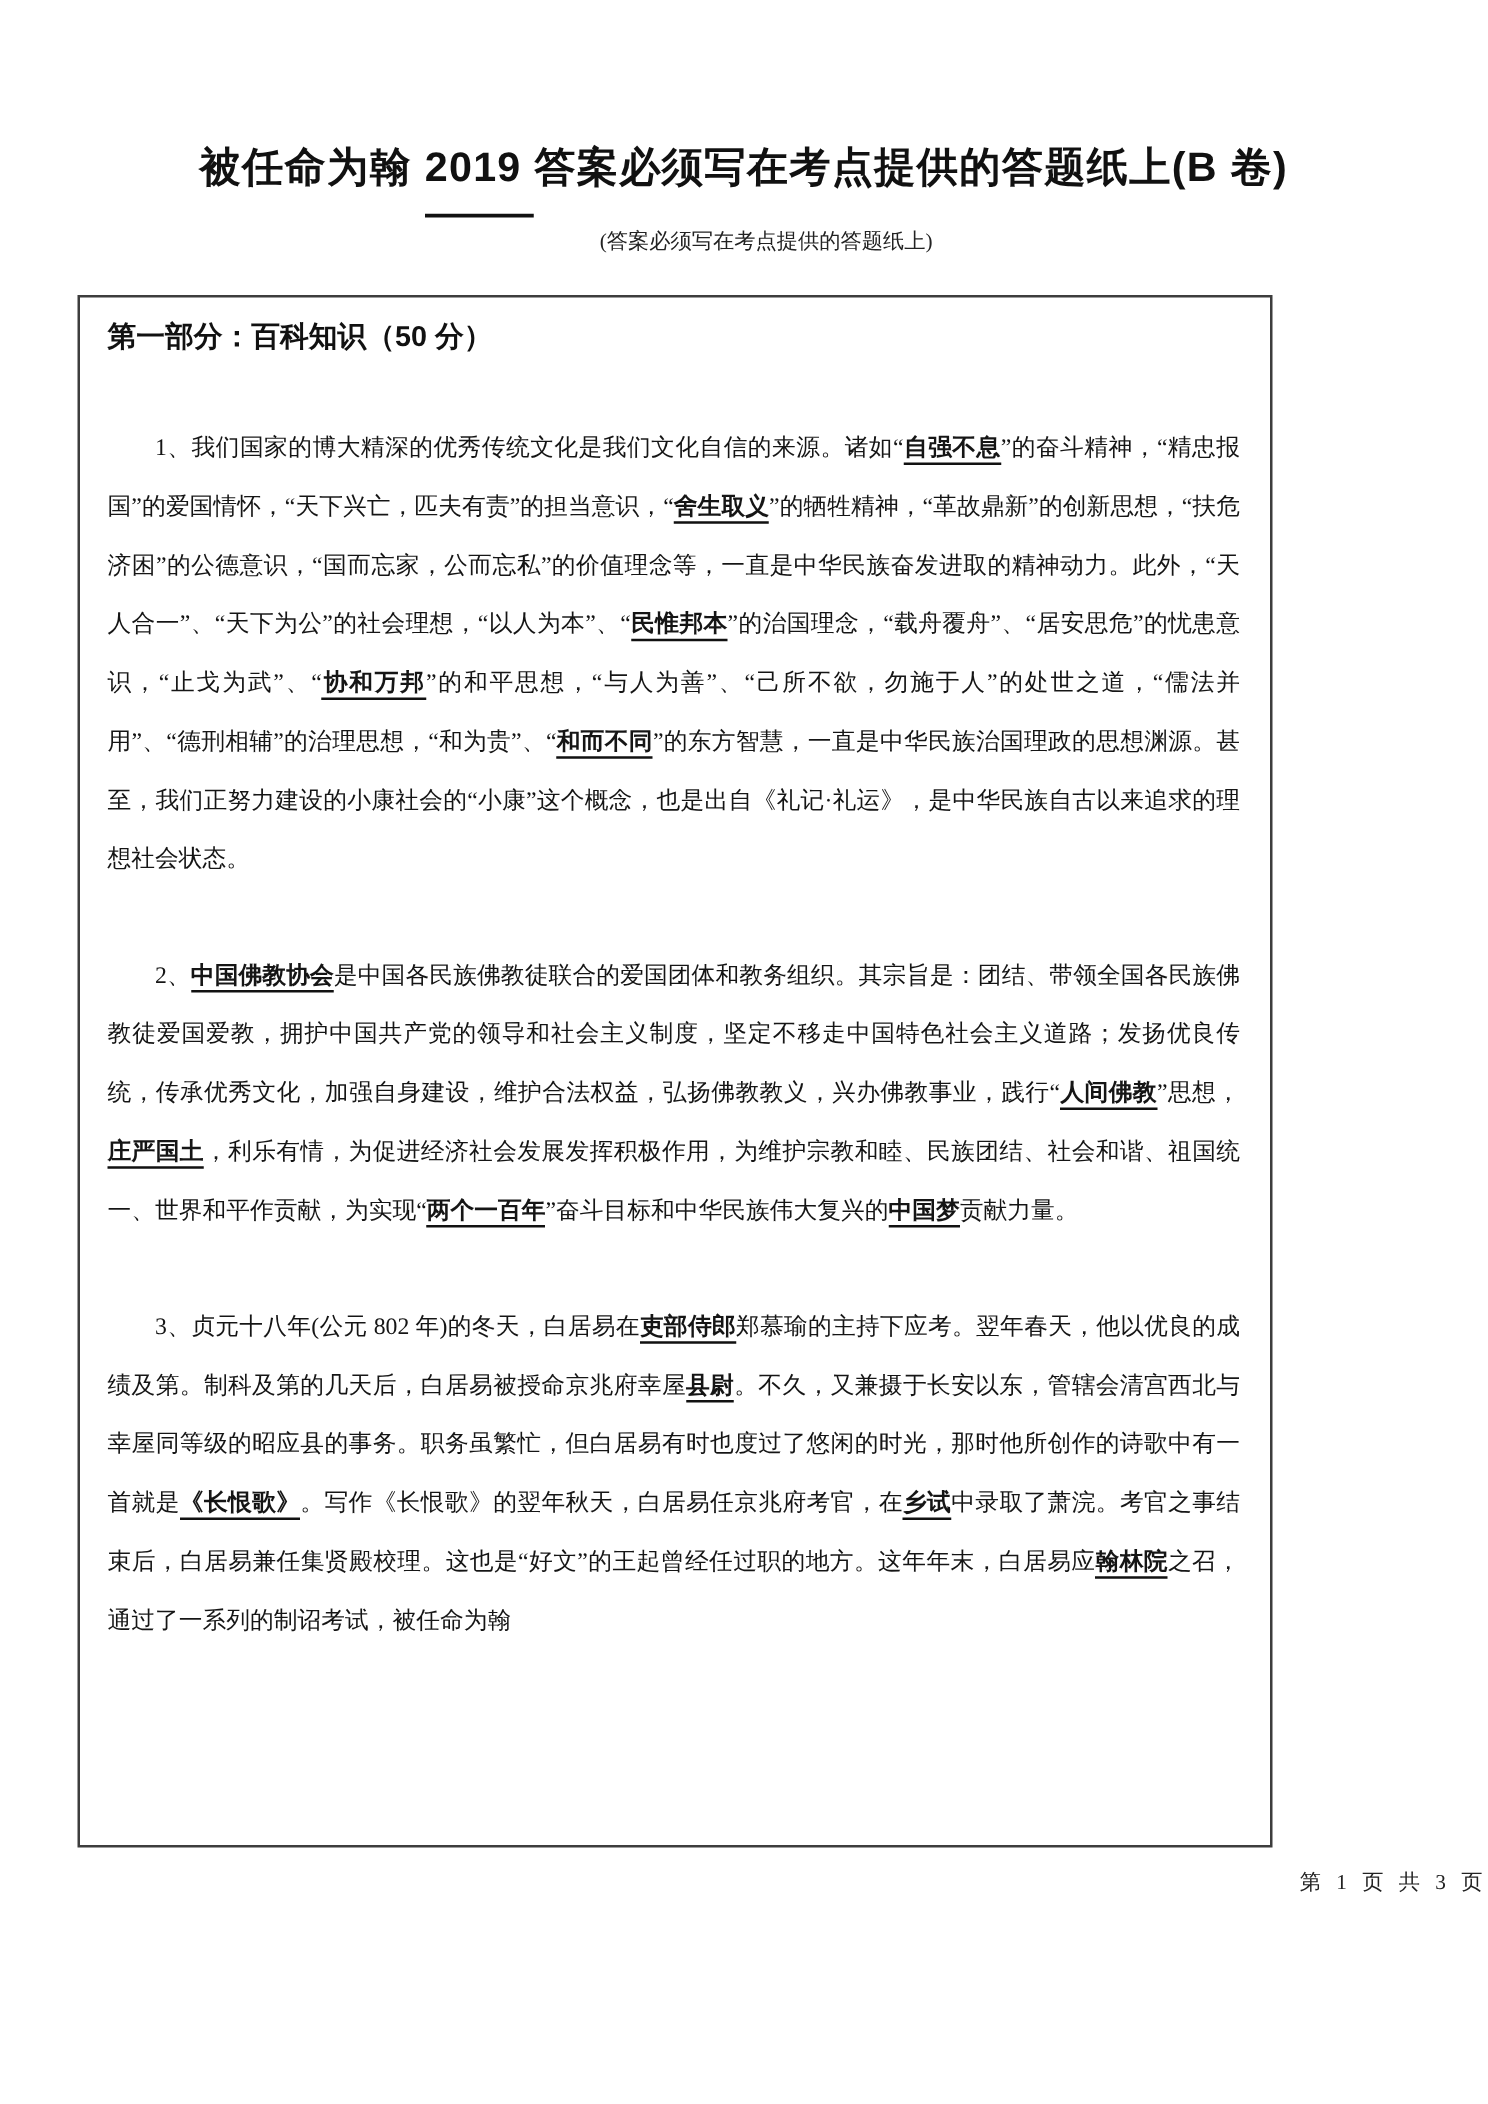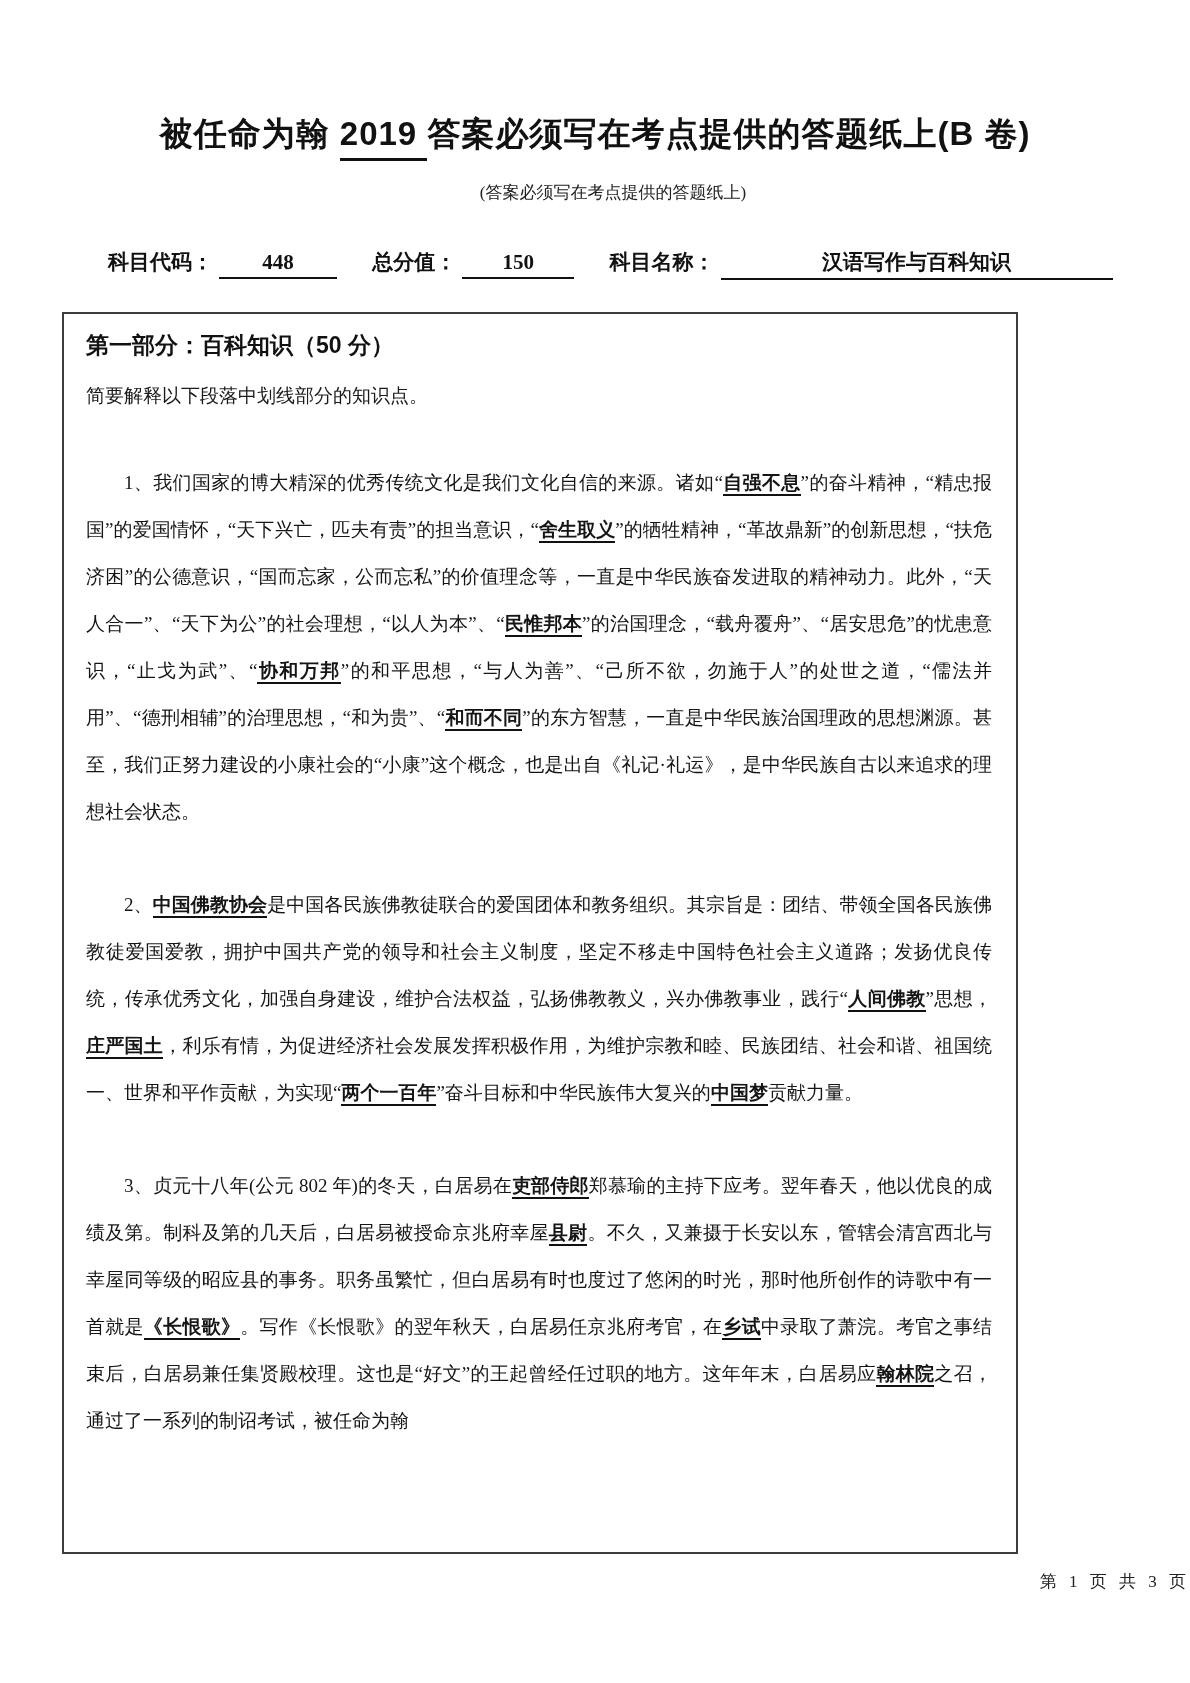--- a/index.html
+++ b/index.html
@@ -18,21 +18,21 @@
   }
   .title {
     margin: 112px 0 0 0;
     text-align: center;
     font-family: "Liberation Sans", "DejaVu Sans", sans-serif;
     font-weight: bold;
     font-size: 33px;
     letter-spacing: 1px;
     color: #111111;
   }
-  .title .uline { border-bottom: 3px solid #111111; padding-bottom: 6px; }
+  .title .uline { border-bottom: 3px solid #111111; padding-bottom: 19px; }
   .subtitle {
     margin-top: 24px;
     text-align: center;
     font-size: 17px;
     color: #222222;
     padding-left: 36px;
   }
   .meta {
     margin: 44px 0 0 108px;
     font-size: 21px;
@@ -104,29 +104,23 @@
 </style>
 </head>
 <body>
 
 <div class="page">
 
   <h1 class="title"><span>被任命为翰 </span><span class="uline">2019 </span><span>答案必须写在考点提供的答题纸上(B 卷)</span></h1>
 
   <div class="subtitle">(答案必须写在考点提供的答题纸上)</div>
 
-  <div class="meta">
-    <span class="mlabel">科目代码：</span><span class="mval w-code">448</span>
-    <span class="mlabel">总分值：</span><span class="mval w-total">150</span>
-    <span class="mlabel">科目名称：</span><span class="mval w-name">汉语写作与百科知识</span>
-  </div>
 
   <div class="qbox">
     <div class="heading">第一部分：百科知识（50 分）</div>
-    <div class="instruction">简要解释以下段落中划线部分的知识点。</div>
 
     <p class="para"><span>1、我们国家的博大精深的优秀传统文化是我们文化自信的来源。诸如“</span><span class="kw">自强不息</span><span>”的奋斗精神，“精忠报国”的爱国情怀，“天下兴亡，匹夫有责”的担当意识，“</span><span class="kw">舍生取义</span><span>”的牺牲精神，“革故鼎新”的创新思想，“扶危济困”的公德意识，“国而忘家，公而忘私”的价值理念等，一直是中华民族奋发进取的精神动力。此外，“天人合一”、“天下为公”的社会理想，“以人为本”、“</span><span class="kw">民惟邦本</span><span>”的治国理念，“载舟覆舟”、“居安思危”的忧患意识，“止戈为武”、“</span><span class="kw">协和万邦</span><span>”的和平思想，“与人为善”、“己所不欲，勿施于人”的处世之道，“儒法并用”、“德刑相辅”的治理思想，“和为贵”、“</span><span class="kw">和而不同</span><span>”的东方智慧，一直是中华民族治国理政的思想渊源。甚至，我们正努力建设的小康社会的“小康”这个概念，也是出自《礼记·礼运》，是中华民族自古以来追求的理想社会状态。</span></p>
 
     <p class="para"><span>2、</span><span class="kw">中国佛教协会</span><span>是中国各民族佛教徒联合的爱国团体和教务组织。其宗旨是：团结、带领全国各民族佛教徒爱国爱教，拥护中国共产党的领导和社会主义制度，坚定不移走中国特色社会主义道路；发扬优良传统，传承优秀文化，加强自身建设，维护合法权益，弘扬佛教教义，兴办佛教事业，践行“</span><span class="kw">人间佛教</span><span>”思想，</span><span class="kw">庄严国土</span><span>，利乐有情，为促进经济社会发展发挥积极作用，为维护宗教和睦、民族团结、社会和谐、祖国统一、世界和平作贡献，为实现“</span><span class="kw">两个一百年</span><span>”奋斗目标和中华民族伟大复兴的</span><span class="kw">中国梦</span><span>贡献力量。</span></p>
 
     <p class="para"><span>3、贞元十八年(公元 802 年)的冬天，白居易在</span><span class="kw">吏部侍郎</span><span>郑慕瑜的主持下应考。翌年春天，他以优良的成绩及第。制科及第的几天后，白居易被授命京兆府幸屋</span><span class="kw">县尉</span><span>。不久，又兼摄于长安以东，管辖会清宫西北与幸屋同等级的昭应县的事务。职务虽繁忙，但白居易有时也度过了悠闲的时光，那时他所创作的诗歌中有一首就是</span><span class="kw">《长恨歌》</span><span>。写作《长恨歌》的翌年秋天，白居易任京兆府考官，在</span><span class="kw">乡试</span><span>中录取了萧浣。考官之事结束后，白居易兼任集贤殿校理。这也是“好文”的王起曾经任过职的地方。这年年末，白居易应</span><span class="kw">翰林院</span><span>之召，通过了一系列的制诏考试，被任命为翰</span></p>
   </div>
 
   <div class="footer">第 1 页 共 3 页</div>
 

